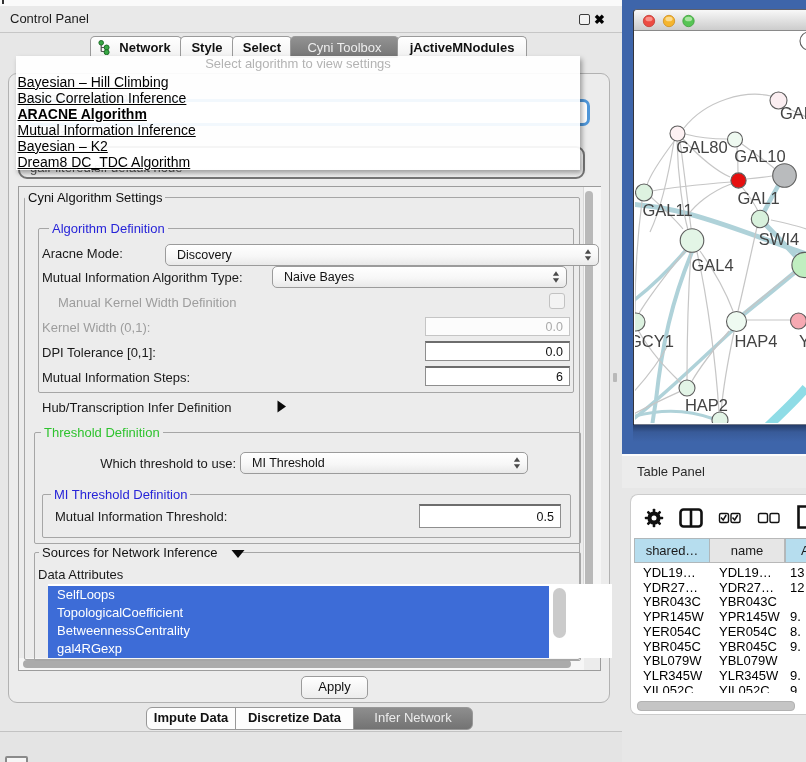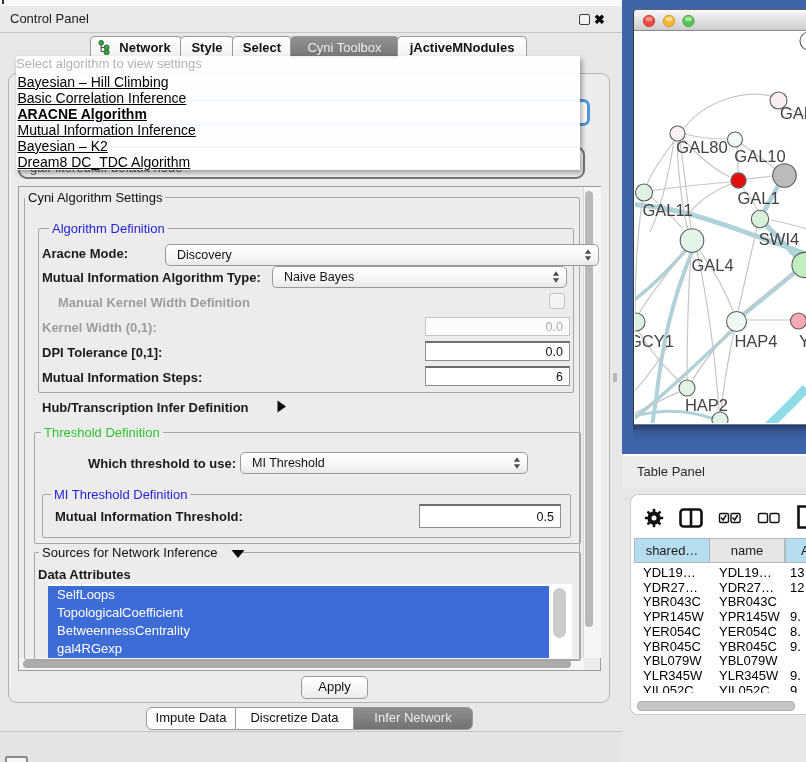--- a/index.html
+++ b/index.html
@@ -1,37 +1,37 @@
 <!DOCTYPE html>
 <html><head>
 <meta charset="utf-8">
 <style>
   html,body{margin:0;padding:0;}
   body{width:806px;height:762px;position:relative;overflow:hidden;background:#e5e5e5;
        font-family:"Liberation Sans",sans-serif;-webkit-font-smoothing:antialiased;}
   .abs{position:absolute;}
   .b{font-weight:bold;}
-  .lbl{position:absolute;font-size:13px;font-weight:bold;color:#1a1a1a;white-space:nowrap;}
+  .lbl{position:absolute;font-size:13px;font-weight:normal;color:#1a1a1a;white-space:nowrap;}
   .dis{color:#9d9d9d;}
   .combo{position:absolute;border:1px solid #9b9b9b;border-radius:5px;
          background:linear-gradient(#ffffff,#f7f7f7 55%,#e9e9e9);
          font-size:12.5px;color:#111;}
   .combo .tx{position:absolute;left:11px;top:3px;white-space:nowrap;}
   .steppers{position:absolute;right:6px;top:3px;width:8px;font-size:0;}
   .fld{position:absolute;background:#fff;border:1px solid #8e8e8e;border-top:2px solid #6d6d6d;
        font-size:12.5px;color:#111;text-align:right;}
   .fld span{position:absolute;right:6px;top:2px;}
   .grp{position:absolute;border:1px solid #a6a6a6;border-radius:2px;}
   .gt{position:absolute;top:-8px;left:8px;background:#ececec;padding:0 3px;font-size:13px;white-space:nowrap;}
   .tab{position:absolute;top:36px;height:21px;background:linear-gradient(#ffffff,#f1f1f1);
        border:1px solid #9a9a9a;border-bottom:none;border-radius:5px 5px 0 0;
        font-size:13px;color:#111;text-align:center;line-height:21px;font-weight:bold;}
   .seltab{background:linear-gradient(#929292,#757575);color:#ededed;font-weight:normal;}
   .btab{position:absolute;top:707px;height:21px;background:#fdfdfd;border:1px solid #989898;
-        font-size:13px;font-weight:normal;color:#111;text-align:center;line-height:20px;}
+        font-size:13px;font-weight:bold;color:#111;text-align:center;line-height:20px;}
   .li{height:16px;line-height:16px;font-size:14px;color:#000;padding-left:0;white-space:nowrap;text-decoration:underline;}
   .srow{height:18px;line-height:18px;font-size:13px;color:#fff;padding-left:9px;white-space:nowrap;}
   .trow{position:absolute;font-size:13px;color:#000;white-space:nowrap;}
 </style>
 </head>
 <body>
 
 <div class="abs" style="left:0;top:0;width:622px;height:6px;background:#fafafa;"></div>
 <div class="abs" style="left:2px;top:0;width:2px;height:4px;background:#333;"></div>
 <div class="abs" style="left:0;top:6px;width:622px;height:26px;background:#e9e9e9;border-bottom:1px solid #c6c6c6;"></div>
@@ -136,21 +136,21 @@
     <span style="top:4px;">0.5</span>
   </div>
 
 <div class="grp" style="left:34px;top:552px;width:545px;height:107px;">
   <span class="gt" style="color:#111;left:4px;">Sources for Network Inference&nbsp;&nbsp;&nbsp;&nbsp;</span>
 </div>
 <svg class="abs" style="left:231px;top:549px;" width="14" height="10" viewBox="0 0 14 10">
     <path d="M0.5 1 L13.5 1 L7 9 Z" fill="#0a0a0a"></path>
   </svg>
 <div class="lbl" style="left:38px;top:567px;">Data Attributes</div>
-<div class="abs" style="left:48px;top:584px;width:524px;height:74px;background:#fff;overflow:hidden;">
+<div class="abs" style="left:48px;top:584px;width:524px;height:74px;background:#fff;overflow:hidden;padding-left:40px;">
   <div class="abs" style="left:0;top:2px;width:501px;height:72px;background:#3d6cd7;">
     <div class="srow">SelfLoops</div>
     <div class="srow">TopologicalCoefficient</div>
     <div class="srow">BetweennessCentrality</div>
     <div class="srow">gal4RGexp</div>
   </div>
   <div class="abs" style="left:505px;top:4px;width:13px;height:50px;border-radius:7px;background:#cbcbcb;"></div>
 </div>
 
 <div class="abs" style="left:273px;top:676px;width:65px;height:21px;border:1px solid #9b9b9b;border-radius:5px;background:linear-gradient(#ffffff,#ececec);font-size:13px;color:#111;text-align:center;line-height:20px;margin-left:28px;">Apply</div>
@@ -162,21 +162,21 @@
 <div class="abs" style="left:0;top:731px;width:622px;height:1px;background:#c2c2c2;"></div>
 <div class="abs" style="left:0;top:732px;width:622px;height:30px;background:#e4e4e4;"></div>
 <div class="abs" style="left:5px;top:756px;width:19px;height:10px;border:2px solid #8a8a8a;border-radius:2px;background:#f6f6f6;"></div>
 
 <div class="abs" style="left:613px;top:373px;width:4px;height:9px;background:#b9b9b9;border-radius:1px;"></div>
 
 <div class="lbl" style="left:16px;top:90px;color:#555;">Inference Algorithm</div>
 <div class="lbl" style="left:16px;top:126px;color:#555;">Table Data</div>
 <div class="abs" style="left:30px;top:160px;font-size:13px;color:#555;">galFiltered.sif default node</div>
 <div class="abs" style="left:16px;top:56px;width:564px;height:114px;background:rgba(255,255,255,0.93);box-shadow:2px 3px 5px rgba(0,0,0,0.35);">
-  <div style="height:14px;line-height:15px;font-size:13px;color:#b3b3b3;">Select algorithm to view settings</div>
+  <div style="height:14px;line-height:15px;text-align:center;font-size:13px;color:#b3b3b3;">Select algorithm to view settings</div>
   <div style="padding-left:1.5px;padding-top:4px;">
     <div class="li">Bayesian – Hill Climbing</div>
     <div class="li">Basic Correlation Inference</div>
     <div class="li b">ARACNE Algorithm</div>
     <div class="li">Mutual Information Inference</div>
     <div class="li">Bayesian – K2</div>
     <div class="li">Dream8 DC_TDC Algorithm</div>
   </div>
 </div>
 

